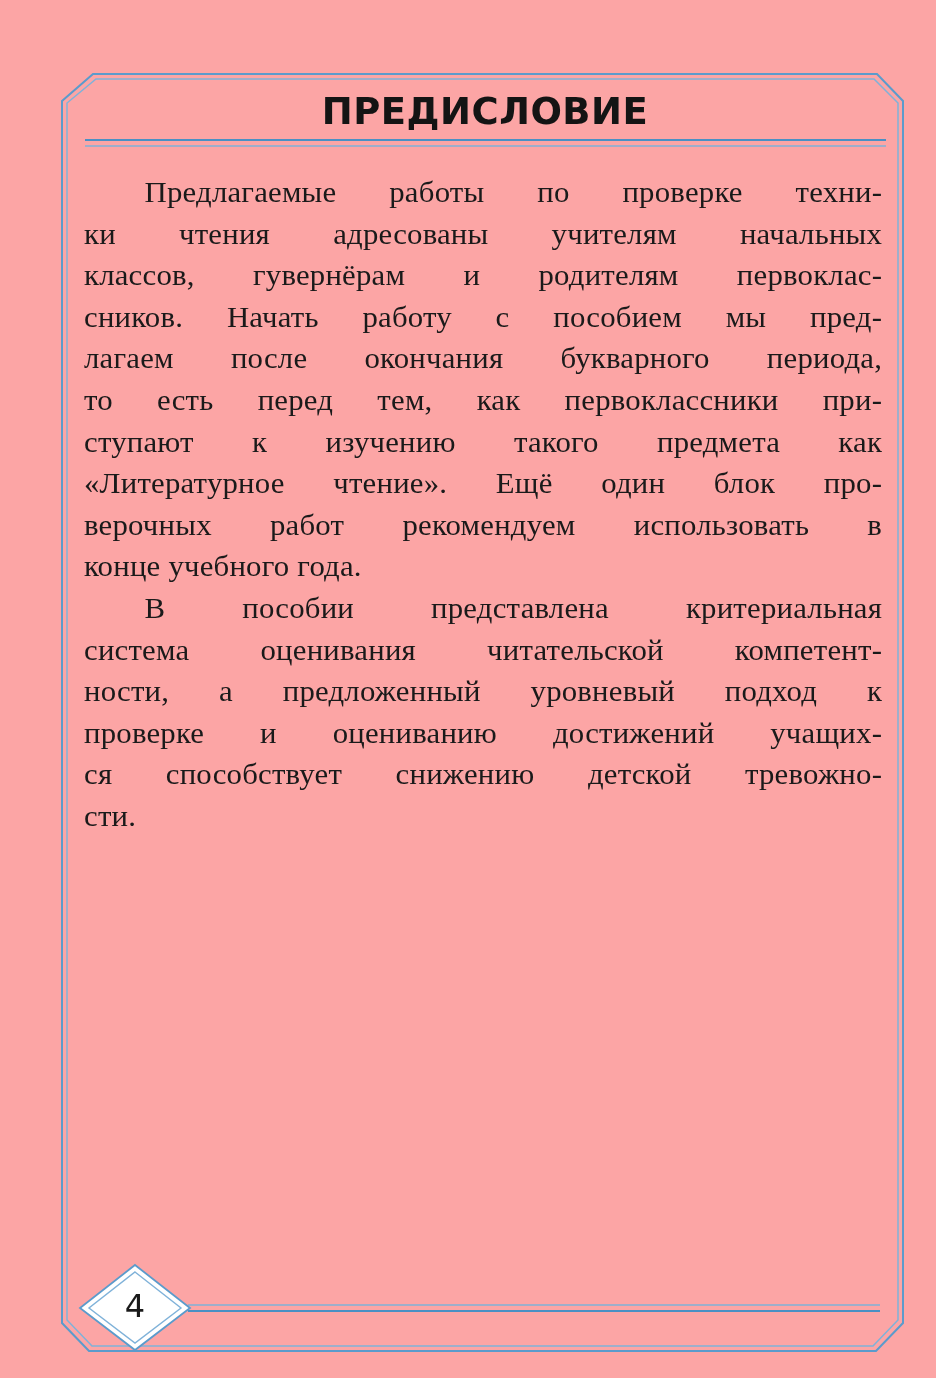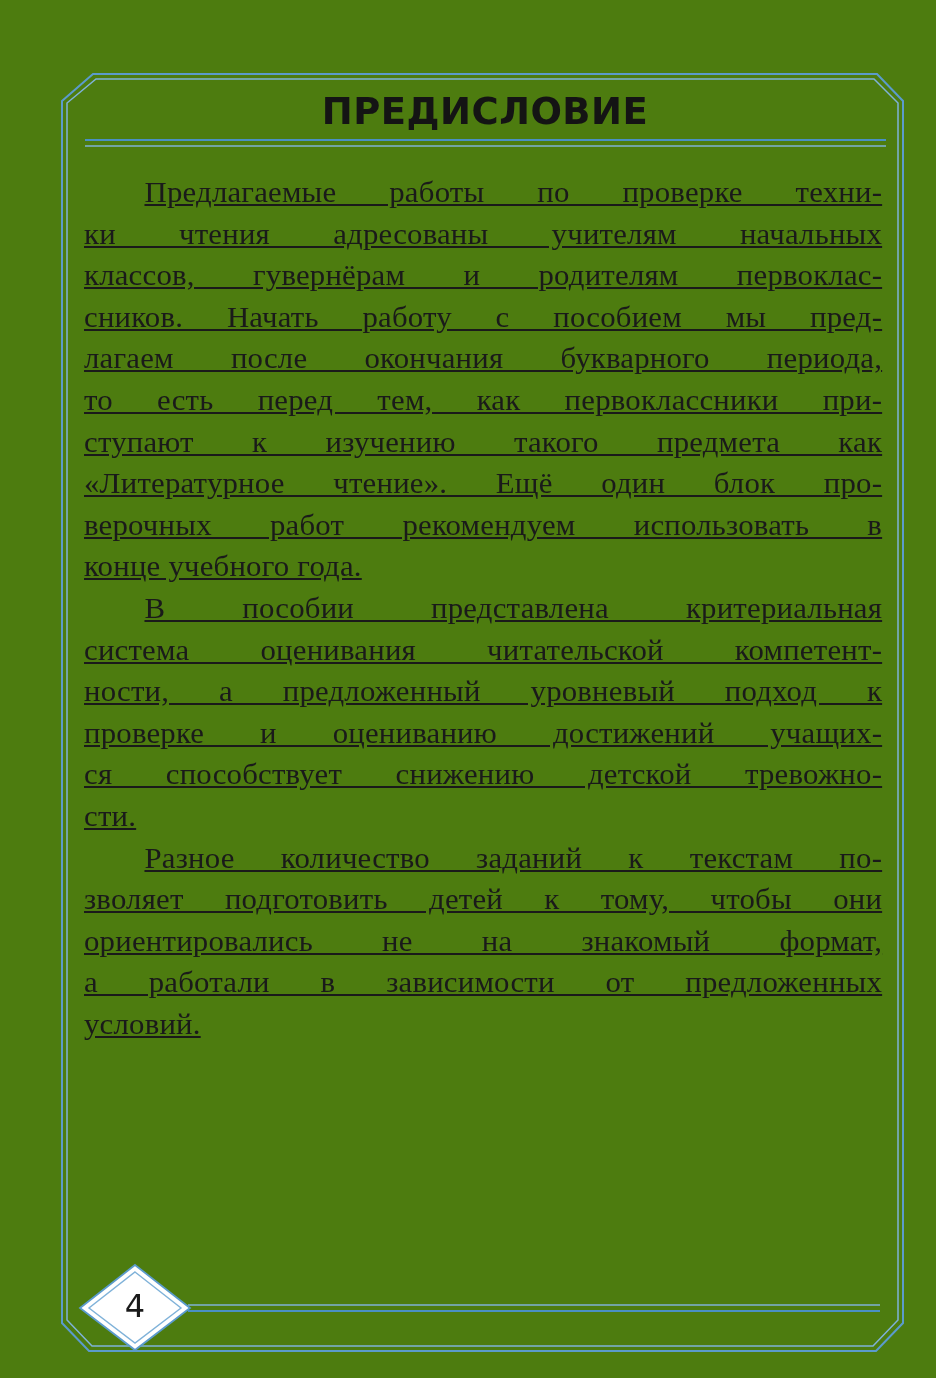--- a/index.html
+++ b/index.html
@@ -12,21 +12,21 @@
       height: 1378px;
       position: relative;
       overflow: hidden;
       font-family: "DejaVu Serif", "Liberation Serif", serif;
       color: #1a1a1a;
     }
     .page {
       position: absolute;
       left: 0; top: 0;
       width: 936px; height: 1378px;
-      background: #4d7c0f;
+      background: #fca5a5;
     }
     svg.frame {
       position: absolute;
       left: 0; top: 0;
       width: 936px; height: 1378px;
     }
     .title {
       position: absolute;
       left: 85px;
       width: 800px;
@@ -38,21 +38,20 @@
       font-size: 37px;
       letter-spacing: 0.5px;
       line-height: 56px;
       color: #141414;
     }
     .body-text {
       position: absolute;
       left: 84px;
       top: 172px;
       width: 798px;
-      text-decoration: underline;
     }
     .line {
       display: block;
       height: 41.6px;
       line-height: 41.6px;
       font-size: 28.5px;
       white-space: nowrap;
       text-align: justify;
       text-align-last: justify;
       letter-spacing: 0.2px;
@@ -121,24 +120,17 @@
 
     <div>
       <span class="line indent">В пособии представлена критериальная</span>
       <span class="line">система оценивания читательской компетент-</span>
       <span class="line">ности, а предложенный уровневый подход к</span>
       <span class="line">проверке и оцениванию достижений учащих-</span>
       <span class="line">ся способствует снижению детской тревожно-</span>
       <span class="line last">сти.</span>
     </div>
 
-    <div>
-      <span class="line indent">Разное количество заданий к текстам по-</span>
-      <span class="line">зволяет подготовить детей к тому, чтобы они</span>
-      <span class="line">ориентировались не на знакомый формат,</span>
-      <span class="line">а работали в зависимости от предложенных</span>
-      <span class="line last">условий.</span>
-    </div>
 
   </div>
 
   <div class="page-number">4</div>
 </div>
 
 </body></html>

